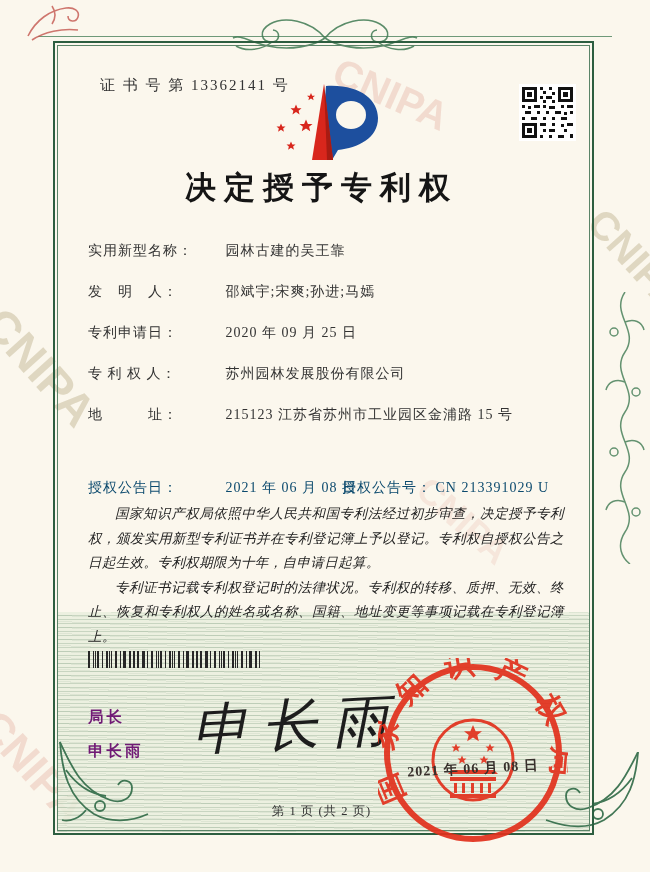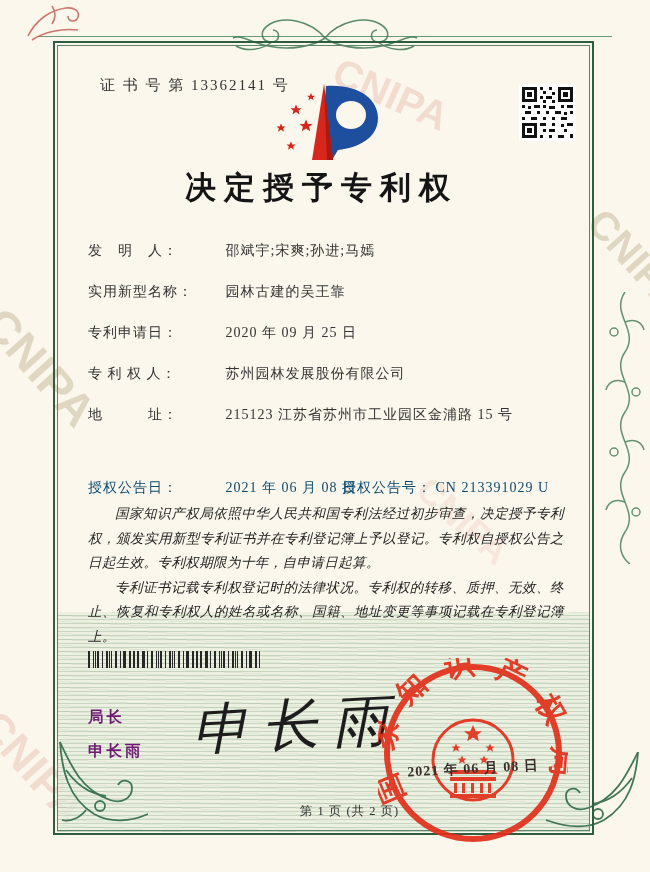--- a/index.html
+++ b/index.html
@@ -39,21 +39,21 @@
                        repeating-linear-gradient(90deg,#272727 0 1px,transparent 1px 7px);}
   .signer{position:absolute;left:88px;z-index:3;font-family:"Liberation Sans","DejaVu Sans",sans-serif;
           font-weight:700;font-size:15.5px;letter-spacing:3px;color:#701a75;}
   .signer.t1{top:707px;} .signer.t2{top:741px;}
   .script-sig{position:absolute;left:192px;top:688px;z-index:3;font-size:56px;color:#1d1d1d;
       font-style:italic;letter-spacing:14px;transform:rotate(-3deg);white-space:nowrap;}
   .seal{position:absolute;left:378px;top:658px;width:190px;height:190px;z-index:3;opacity:.92;}
   .seal-date{position:absolute;left:383px;top:760px;width:180px;z-index:4;text-align:center;
       font-size:14px;font-weight:700;color:#38302c;letter-spacing:1px;transform:rotate(-3deg);}
   .footer{position:absolute;left:53px;top:803px;width:537px;text-align:center;
-      font-size:12.5px;letter-spacing:1px;color:#333;z-index:3;margin-left:28px;}
+      font-size:12.5px;letter-spacing:1px;color:#333;z-index:3;}
   .orn{position:absolute;z-index:2;pointer-events:none;}
   .logo{position:absolute;left:266px;top:82px;width:112px;height:80px;z-index:2;}
   .qr{position:absolute;left:519px;top:84px;width:57px;height:57px;z-index:2;}
 </style>
 </head>
 <body>
 
 <div class="page">
 
   <div class="wm khaki" style="left:-30px;top:340px;font-size:46px;transform:rotate(48deg);">CNIPA</div>
@@ -193,26 +193,26 @@
           <rect x="8" y="8" width="5" height="5"></rect>
           <rect x="44" y="8" width="5" height="5"></rect>
           <rect x="8" y="44" width="5" height="5"></rect>
         </g>
     </svg>
 
     <div class="title">决定授予专利权</div>
 
     <div class="fields">
       <div class="row">
+        <span class="lbl">实用新型名称：</span>
+        <span class="val">园林古建的吴王靠</span>
+      </div>
+      <div class="row">
         <span class="lbl">发　明　人：</span>
         <span class="val">邵斌宇;宋爽;孙进;马嫣</span>
-      </div>
-      <div class="row">
-        <span class="lbl">实用新型名称：</span>
-        <span class="val">园林古建的吴王靠</span>
       </div>
       <div class="row">
         <span class="lbl">专利申请日：</span>
         <span class="val">2020 年 09 月 25 日</span>
       </div>
       <div class="row">
         <span class="lbl">专 利 权 人：</span>
         <span class="val">苏州园林发展股份有限公司</span>
       </div>
       <div class="row">

